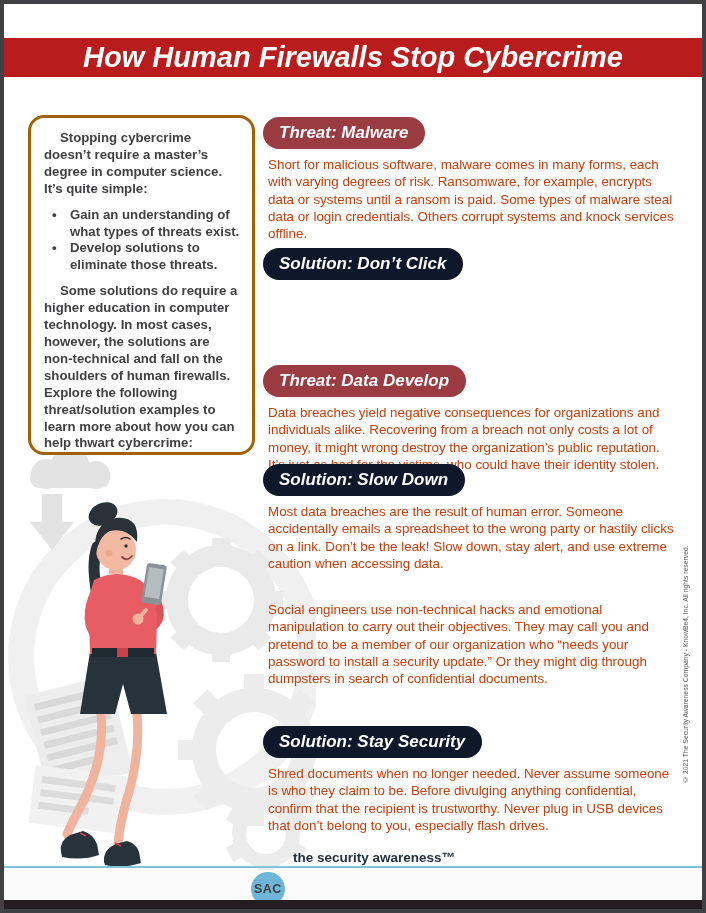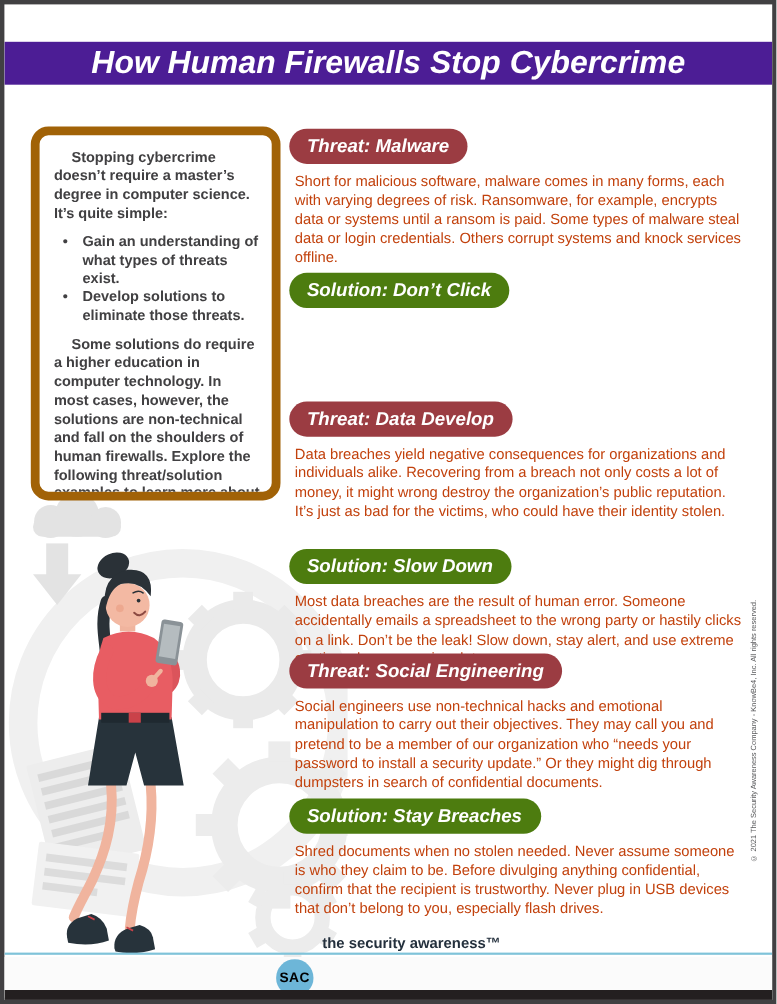--- a/index.html
+++ b/index.html
@@ -4,63 +4,63 @@
 <style>
   * { box-sizing: border-box; margin: 0; padding: 0; }
   html,body { width:706px; height:913px; }
   body { font-family: "Liberation Sans", "DejaVu Sans", sans-serif; background:#ffffff; }
   .page {
     position:relative; width:706px; height:913px; background:#ffffff;
     border:4px solid #414042; overflow:hidden;
   }
   .title-bar {
     position:absolute; left:0; right:0; top:34px; height:39px;
-    background:#4c1d95; display:flex; align-items:center; justify-content:center;
+    background:#b91c1c; display:flex; align-items:center; justify-content:center;
   }
   .title-bar h1 {
     color:#ffffff; font-size:29px; font-style:italic; font-weight:bold;
     letter-spacing:0px; white-space:nowrap;
   }
   .sidebar {
     position:absolute; left:24px; top:111px; width:227px; height:340px;
-    border:8px solid #a16207; border-radius:16px; background:#ffffff;
+    border:3px solid #a16207; border-radius:16px; background:#ffffff;
     padding:12px 11px 10px 13px; color:#414042;
     font-weight:bold; font-size:13.2px; line-height:16.9px; overflow:hidden;
   }
   .sidebar p { text-indent:16px; }
   .sidebar ul { list-style:none; margin:9px 0 9px 6px; }
   .sidebar li { padding-left:20px; position:relative; }
   .sidebar li::before { content:"•"; position:absolute; left:2px; top:0; }
   .section { position:absolute; left:259px; width:414px; }
   .pill {
     display:inline-block; color:#ffffff; font-weight:bold; font-style:italic;
     font-size:17px; line-height:1; padding:7px 17px 8px 16px; border-radius:17px;
     white-space:nowrap;
     text-align:right;
   }
   .pill.threat { background:#9b3c42; }
-  .pill.solution { background:#4d7c0f; }
+  .pill.solution { background:#0f172a; }
   .sec-body {
     margin-top:7px; color:#c2410c; font-size:13.4px; line-height:17.3px;
     padding-left:5px;
   }
   .copyright {
     position:absolute; right:8px; top:540px; height:240px; width:12px;
     writing-mode:vertical-rl; transform:rotate(180deg);
     font-size:6.8px; color:#58595b; text-align:center; white-space:nowrap;
   }
   .footer-line { position:absolute; left:0; right:0; top:862px; height:2px; background:#7fc3d9; }
   .footer {
     position:absolute; left:0; right:0; top:866px; height:37px; background:#fbfbfb;
     display:flex; align-items:center; justify-content:center; gap:8px;
   }
   .sac-circle {
     width:34px; height:34px; border-radius:50%; background:#6db6d8;
     display:flex; align-items:center; justify-content:center;
-    color:#000000; font-weight:bold; font-size:12.5px; letter-spacing:0.5px;
+    color:#404040; font-weight:bold; font-size:12.5px; letter-spacing:0.5px;
   }
   .sac-text { display:flex; flex-direction:column; align-items:center;gap:48px; }
   .sac-line1 { color:#24303d; font-weight:bold; font-size:13.5px; line-height:14px; }
   .sac-line2 { color:#6db6d8; font-weight:normal; font-size:9.5px; letter-spacing:5.5px; text-indent:5.5px; margin-top:2px; }
   .bottom-bar { position:absolute; left:0; right:0; bottom:0; height:9px; background:#231f20; }
   .illu { position:absolute; left:0; top:448px; }
 </style>
 </head>
 <body>
 
@@ -194,33 +194,32 @@
 
   <div class="section" style="top:244px">
     <div class="pill solution">Solution: Don’t Click</div>
   </div>
 
   <div class="section" style="top:361px">
     <div class="pill threat">Threat: Data Develop</div>
     <div class="sec-body">Data breaches yield negative consequences for organizations and individuals alike. Recovering from a breach not only costs a lot of money, it might wrong destroy the organization’s public reputation. It’s just as bad for the victims, who could have their identity stolen.</div>
   </div>
 
-  <div class="section" style="top:495px">
+  <div class="section" style="top:460px">
     <div class="pill solution">Solution: Slow Down</div>
     <div class="sec-body">Most data breaches are the result of human error. Someone accidentally emails a spreadsheet to the wrong party or hastily clicks on a link. Don’t be the leak! Slow down, stay alert, and use extreme caution when accessing data.</div>
   </div>
 
   <div class="section" style="top:590px">
-    <div class="pill threat">Threat: Social Engineering</div>
     <div class="sec-body">Social engineers use non-technical hacks and emotional manipulation to carry out their objectives. They may call you and pretend to be a member of our organization who “needs your password to install a security update.” Or they might dig through dumpsters in search of confidential documents.</div>
   </div>
 
   <div class="section" style="top:722px">
-    <div class="pill solution">Solution: Stay Breaches</div>
-    <div class="sec-body">Shred documents when no stolen needed. Never assume someone is who they claim to be. Before divulging anything confidential, confirm that the recipient is trustworthy. Never plug in USB devices that don’t belong to you, especially flash drives.</div>
+    <div class="pill solution">Solution: Stay Security</div>
+    <div class="sec-body">Shred documents when no longer needed. Never assume someone is who they claim to be. Before divulging anything confidential, confirm that the recipient is trustworthy. Never plug in USB devices that don’t belong to you, especially flash drives.</div>
   </div>
 
   <div class="copyright">© 2021 The Security Awareness Company - KnowBe4, Inc. All rights reserved.</div>
 
   <div class="footer-line"></div>
   <div class="footer">
     <div class="sac-circle">SAC</div>
     <div class="sac-text">
       <div class="sac-line1">the security awareness™</div>
       <div class="sac-line2">COMPANY</div>

